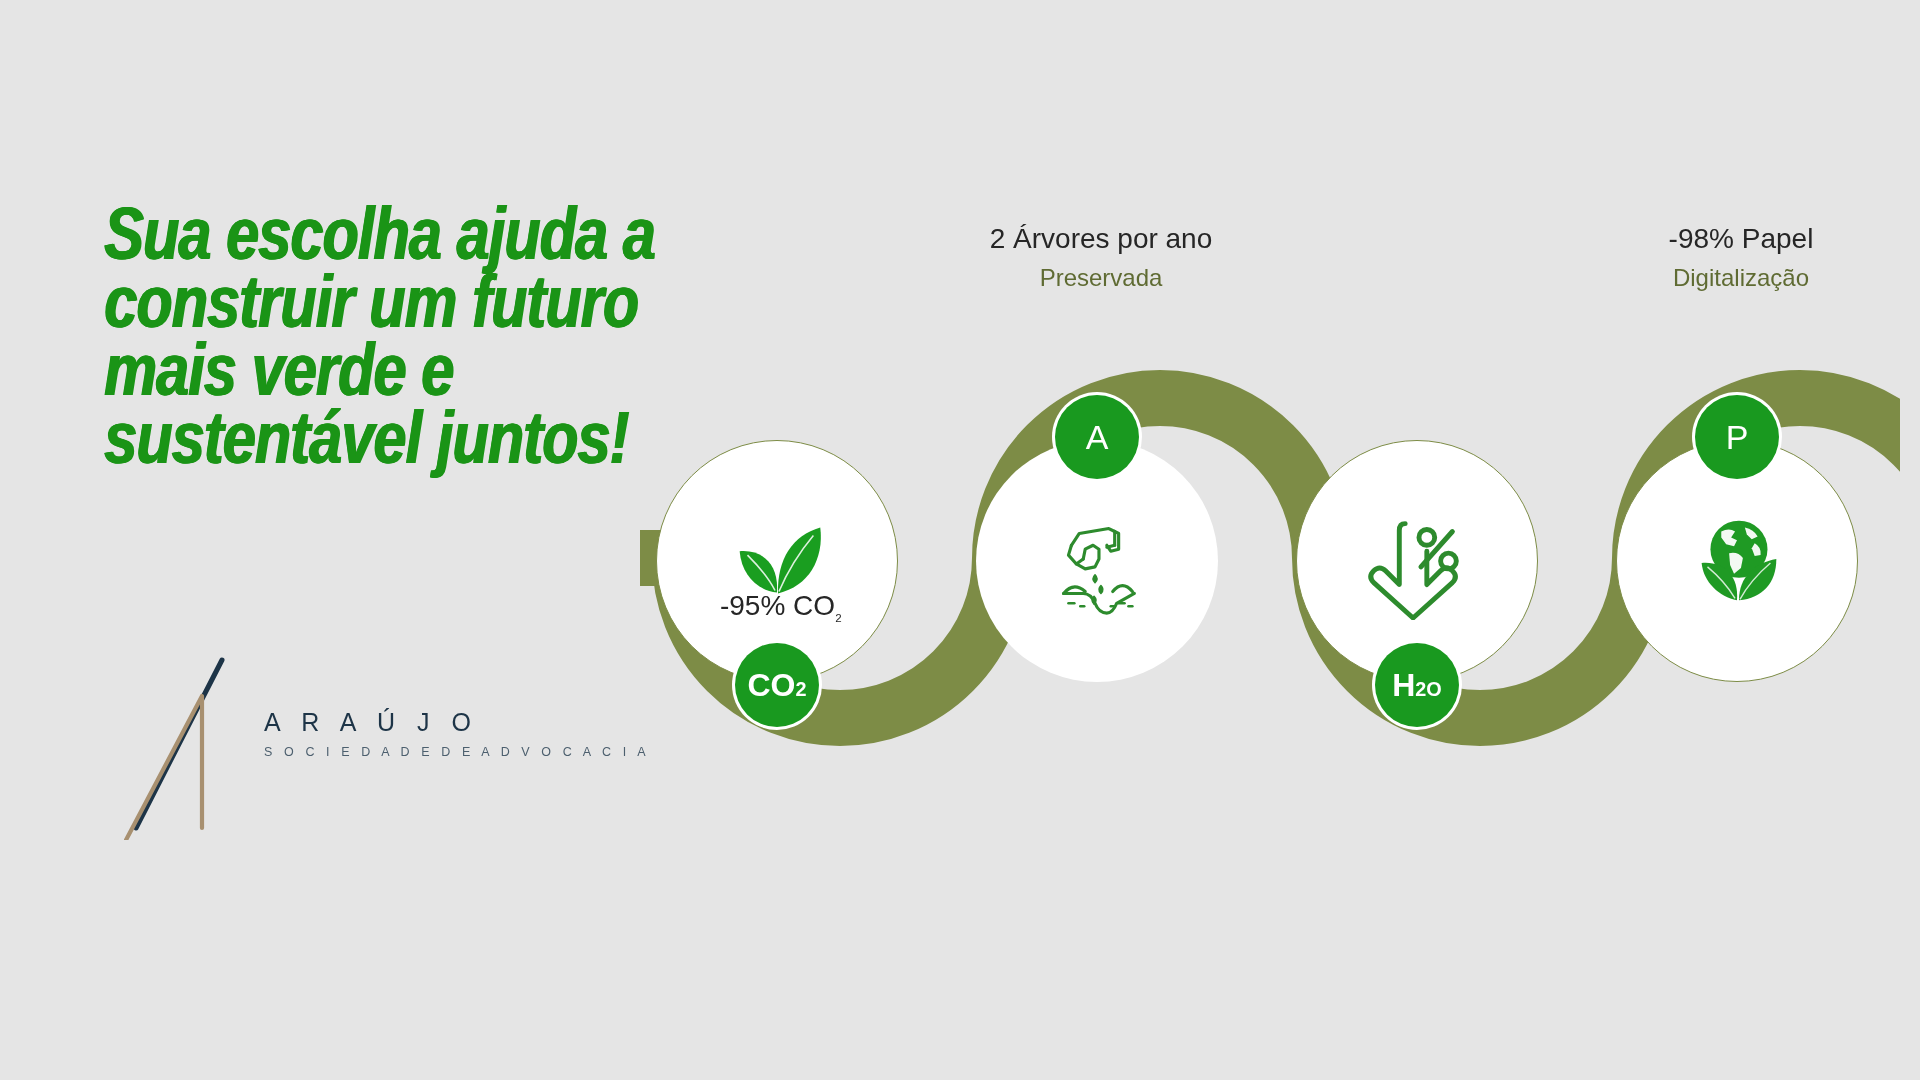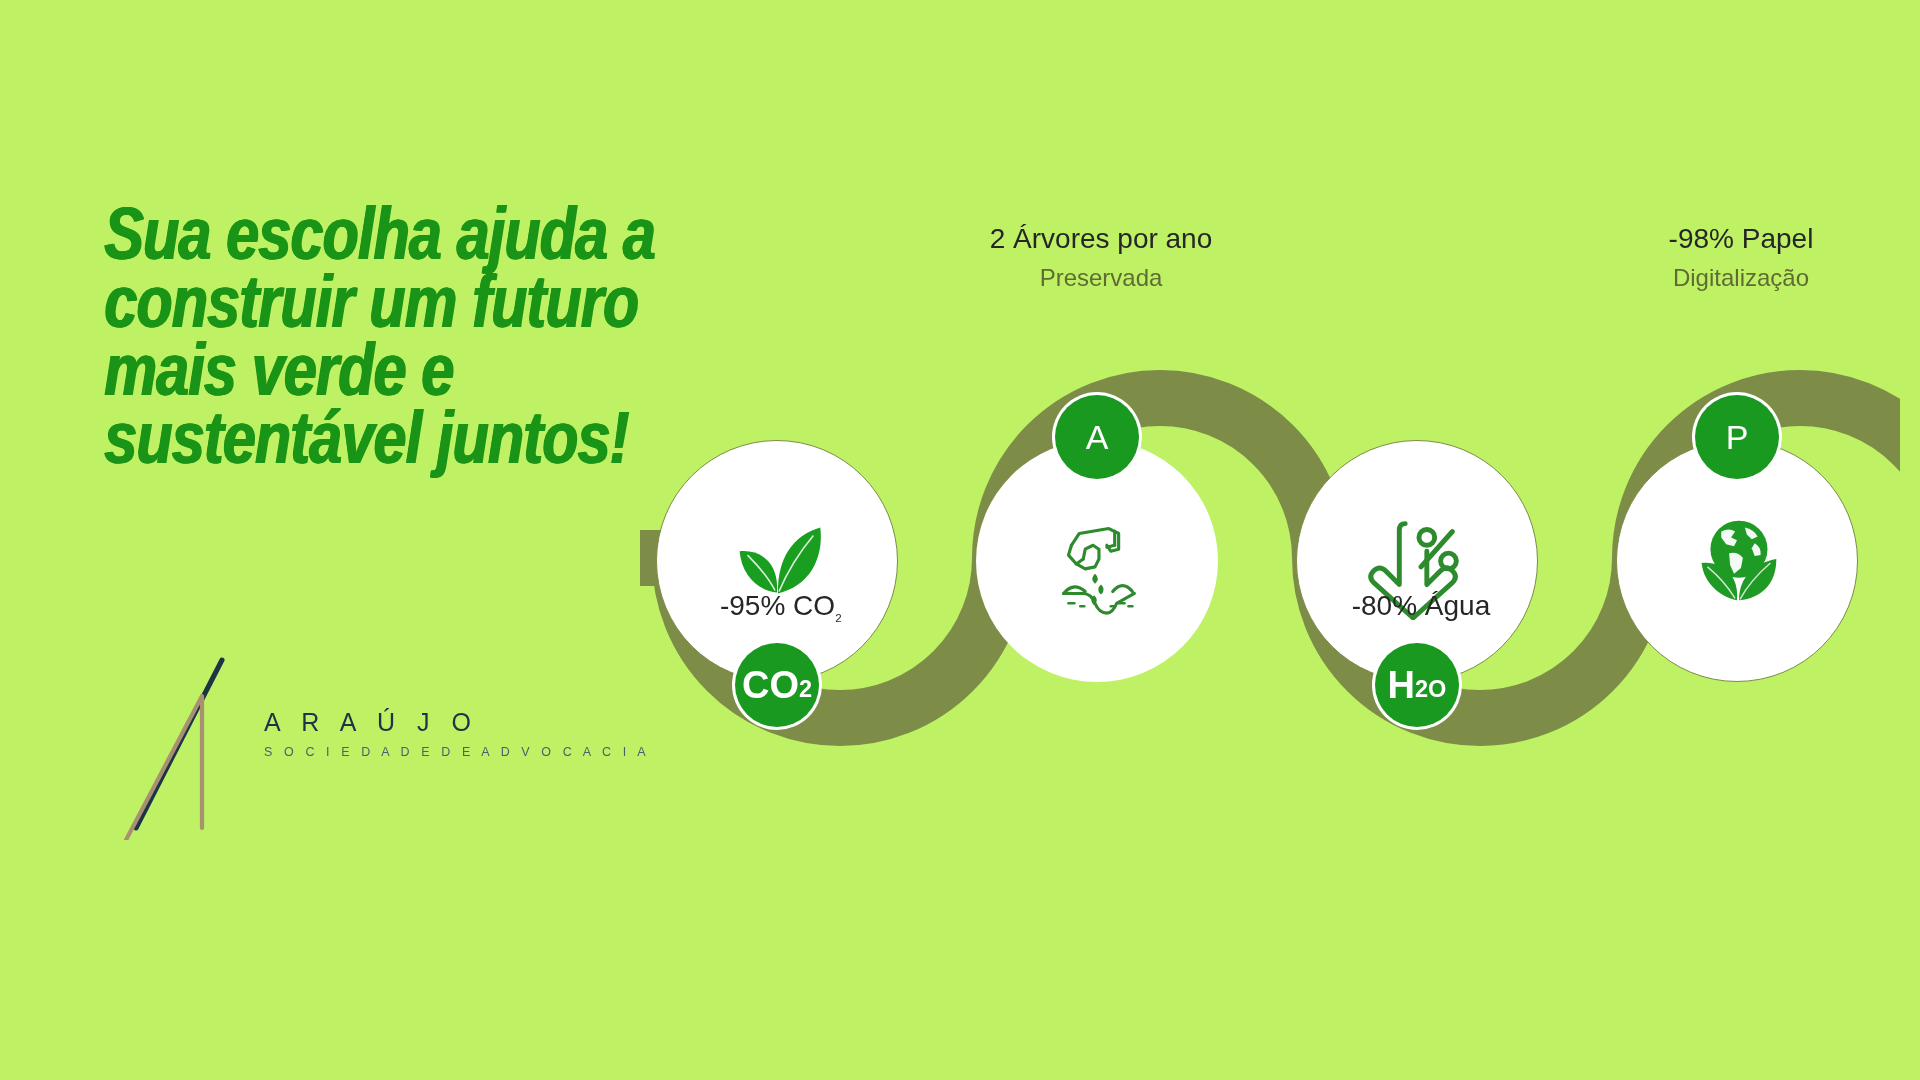--- a/index.html
+++ b/index.html
@@ -12,21 +12,21 @@
     width: 1920px;
     height: 1080px;
     overflow: hidden;
     font-family: "Liberation Sans", sans-serif;
     -webkit-font-smoothing: antialiased;
   }
   #stage {
     position: relative;
     width: 1920px;
     height: 1080px;
-    background: #bef264;
+    background: #e5e5e5;
   }
 
   
   #left-col {
     position: absolute;
     left: 104px;
     top: 200px;
     width: 760px;
     height: 700px;
   }
@@ -138,21 +138,21 @@
   .badge {
     position: absolute;
     width: 84px;
     height: 84px;
     border-radius: 50%;
     background: #19991f;
     color: #ffffff;
     display: flex;
     align-items: center;
     justify-content: center;
-    font-size: 38px;
+    font-size: 32px;
     font-weight: 700;
     letter-spacing: 0px;
     line-height: 1;
     box-shadow: 0 0 0 3px #ffffff;
     z-index: 5;
   }
   .badge.small-letter { font-size: 34px; font-weight: 400; }
   .badge sub {
     font-size: 0.62em;
     vertical-align: baseline;
@@ -302,21 +302,20 @@
           <path d="M96 30 L64 66"></path>
         </svg>
       </div>
       <div class="badge" style="left:79px; top:203px;">
         <span>H</span>
           <sub>2O</sub>
       </div>
     </div>
 
     <div class="label" style="left:551px; top:310px;">
-      <div class="value">-80% Água</div>
     </div>
 
     <div class="node" style="left:976px; top:160px;">
       <div class="node-circle thin"></div>
       <div class="node-icon">
         <svg width="118" height="118" viewBox="0 0 120 120" xmlns="http://www.w3.org/2000/svg">
 
           <circle cx="62" cy="48" r="29" fill="#1f9a24"></circle>
           <g fill="#ffffff" opacity="0.95">
             <path d="M44 30 q 8 -4 14 0 l -4 6 l 6 3 l -3 6 l -8 -2 l -5 -7 Z"></path>

